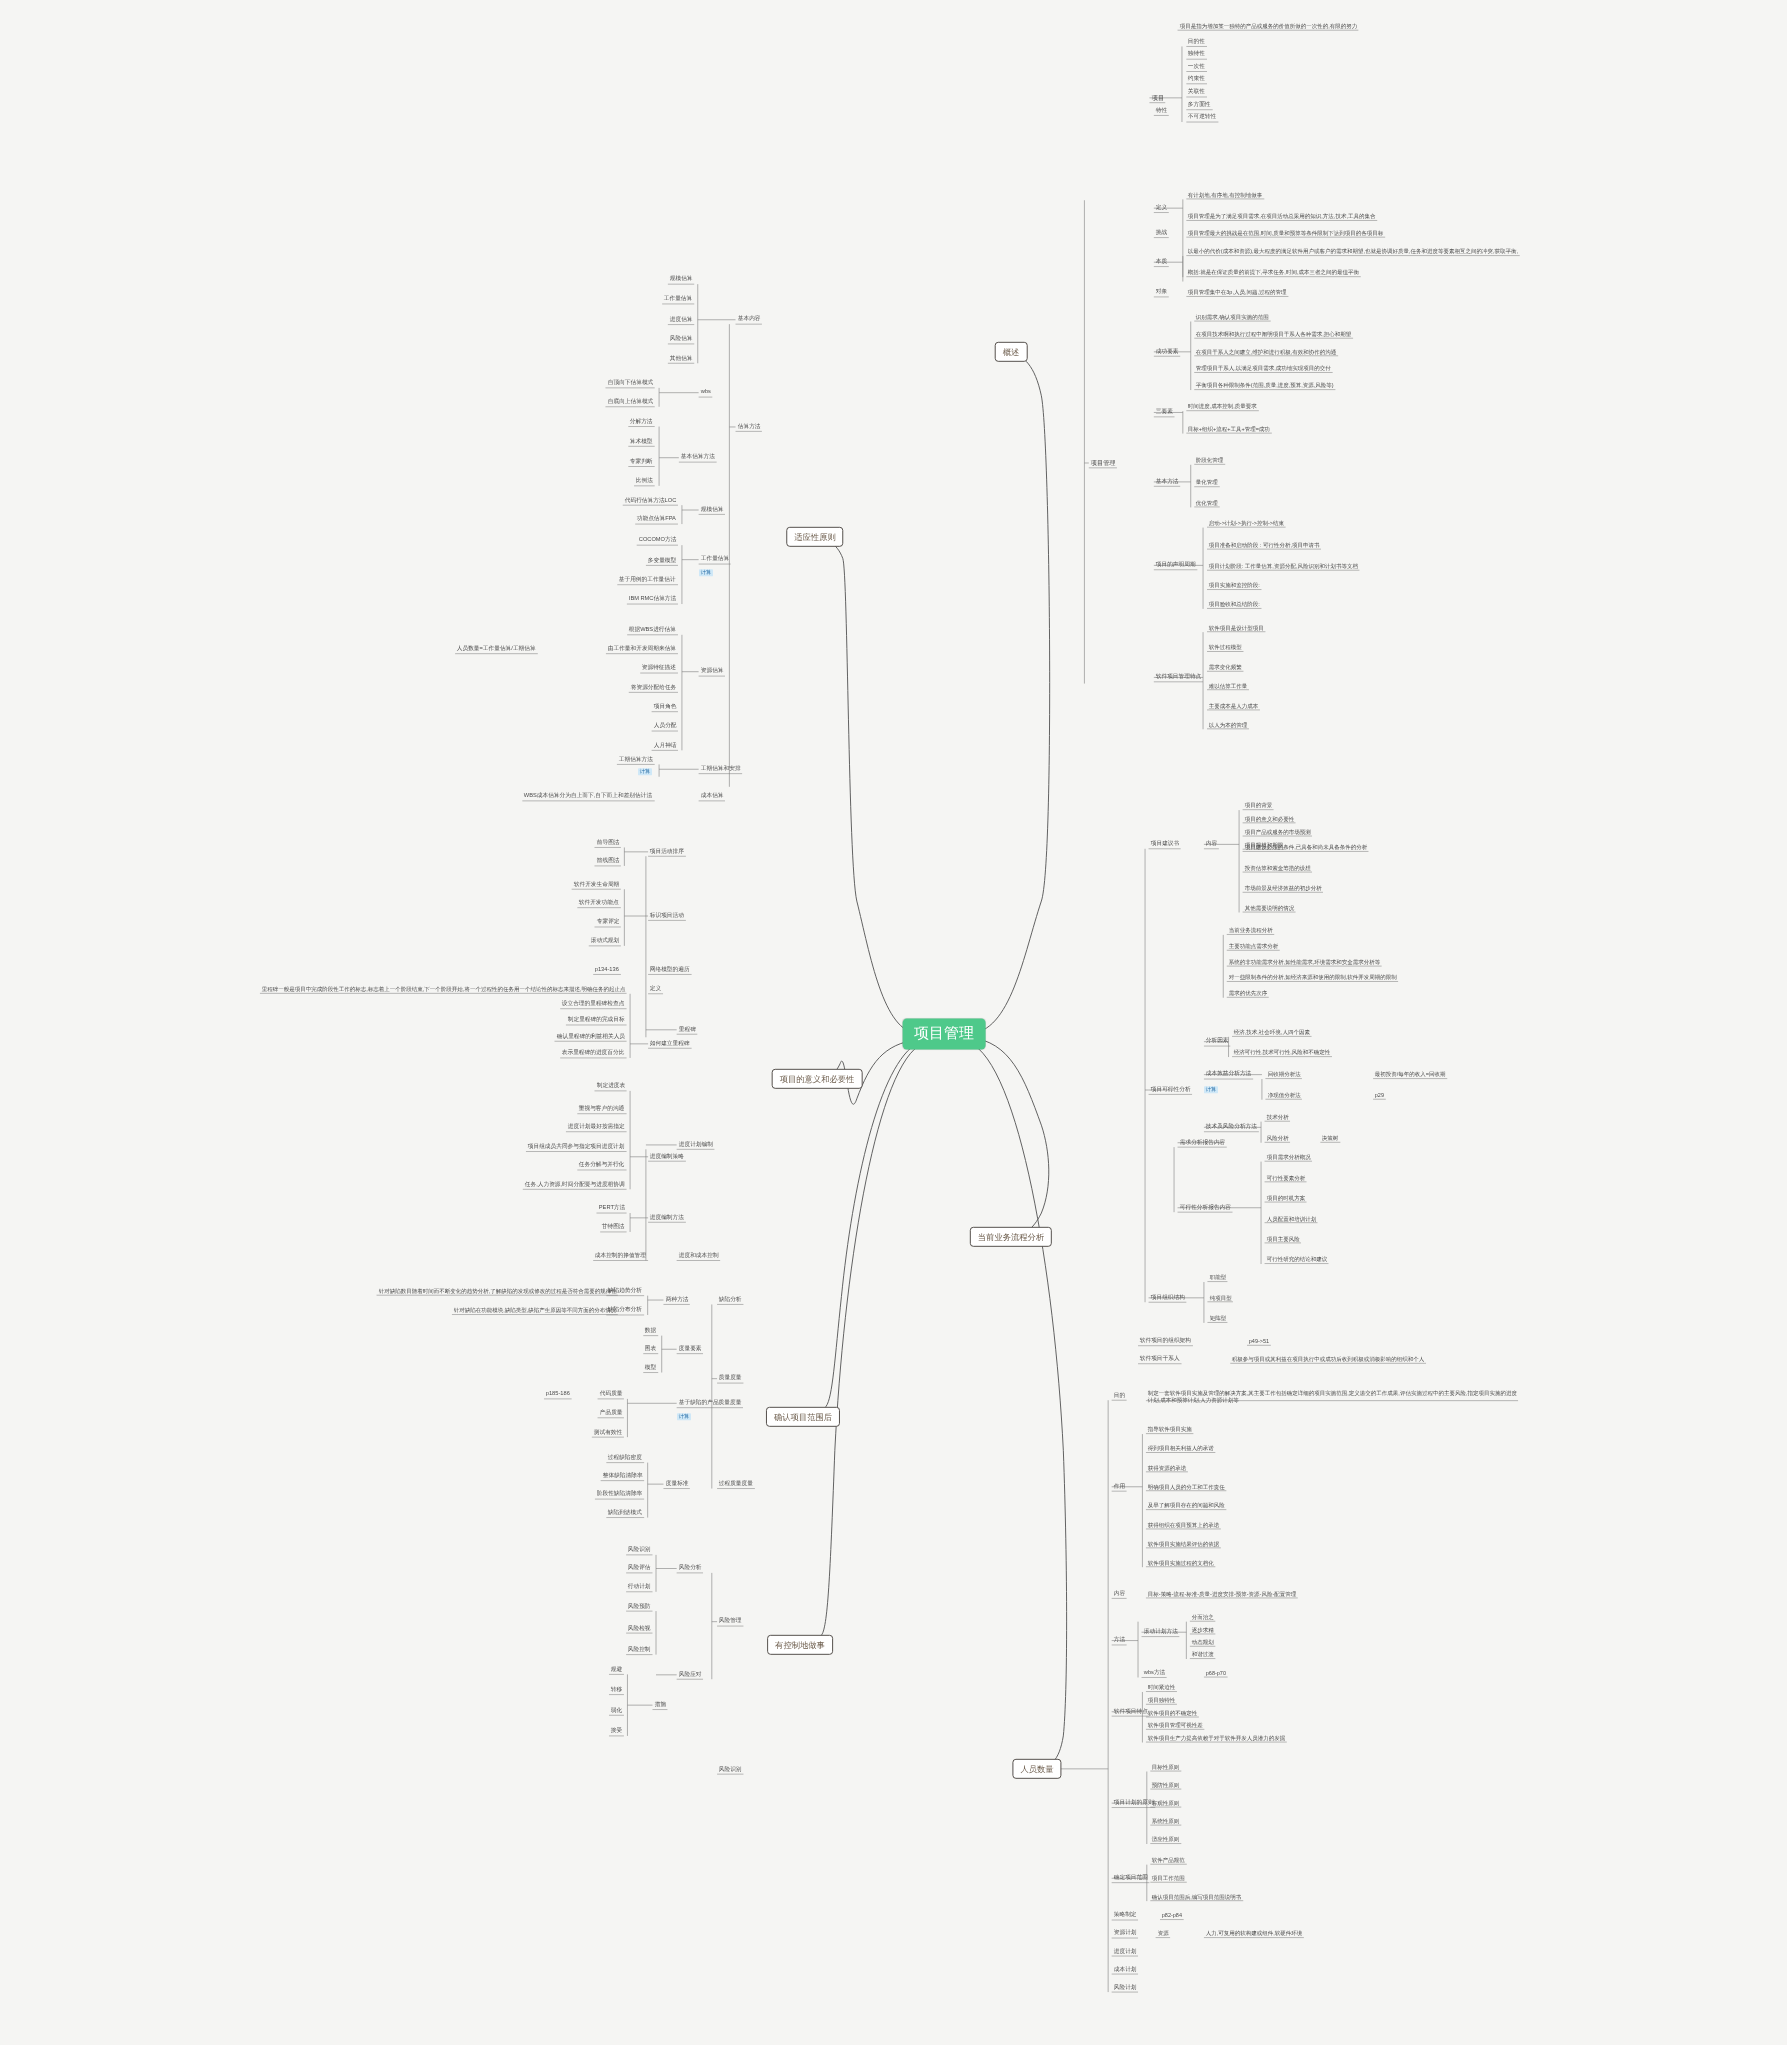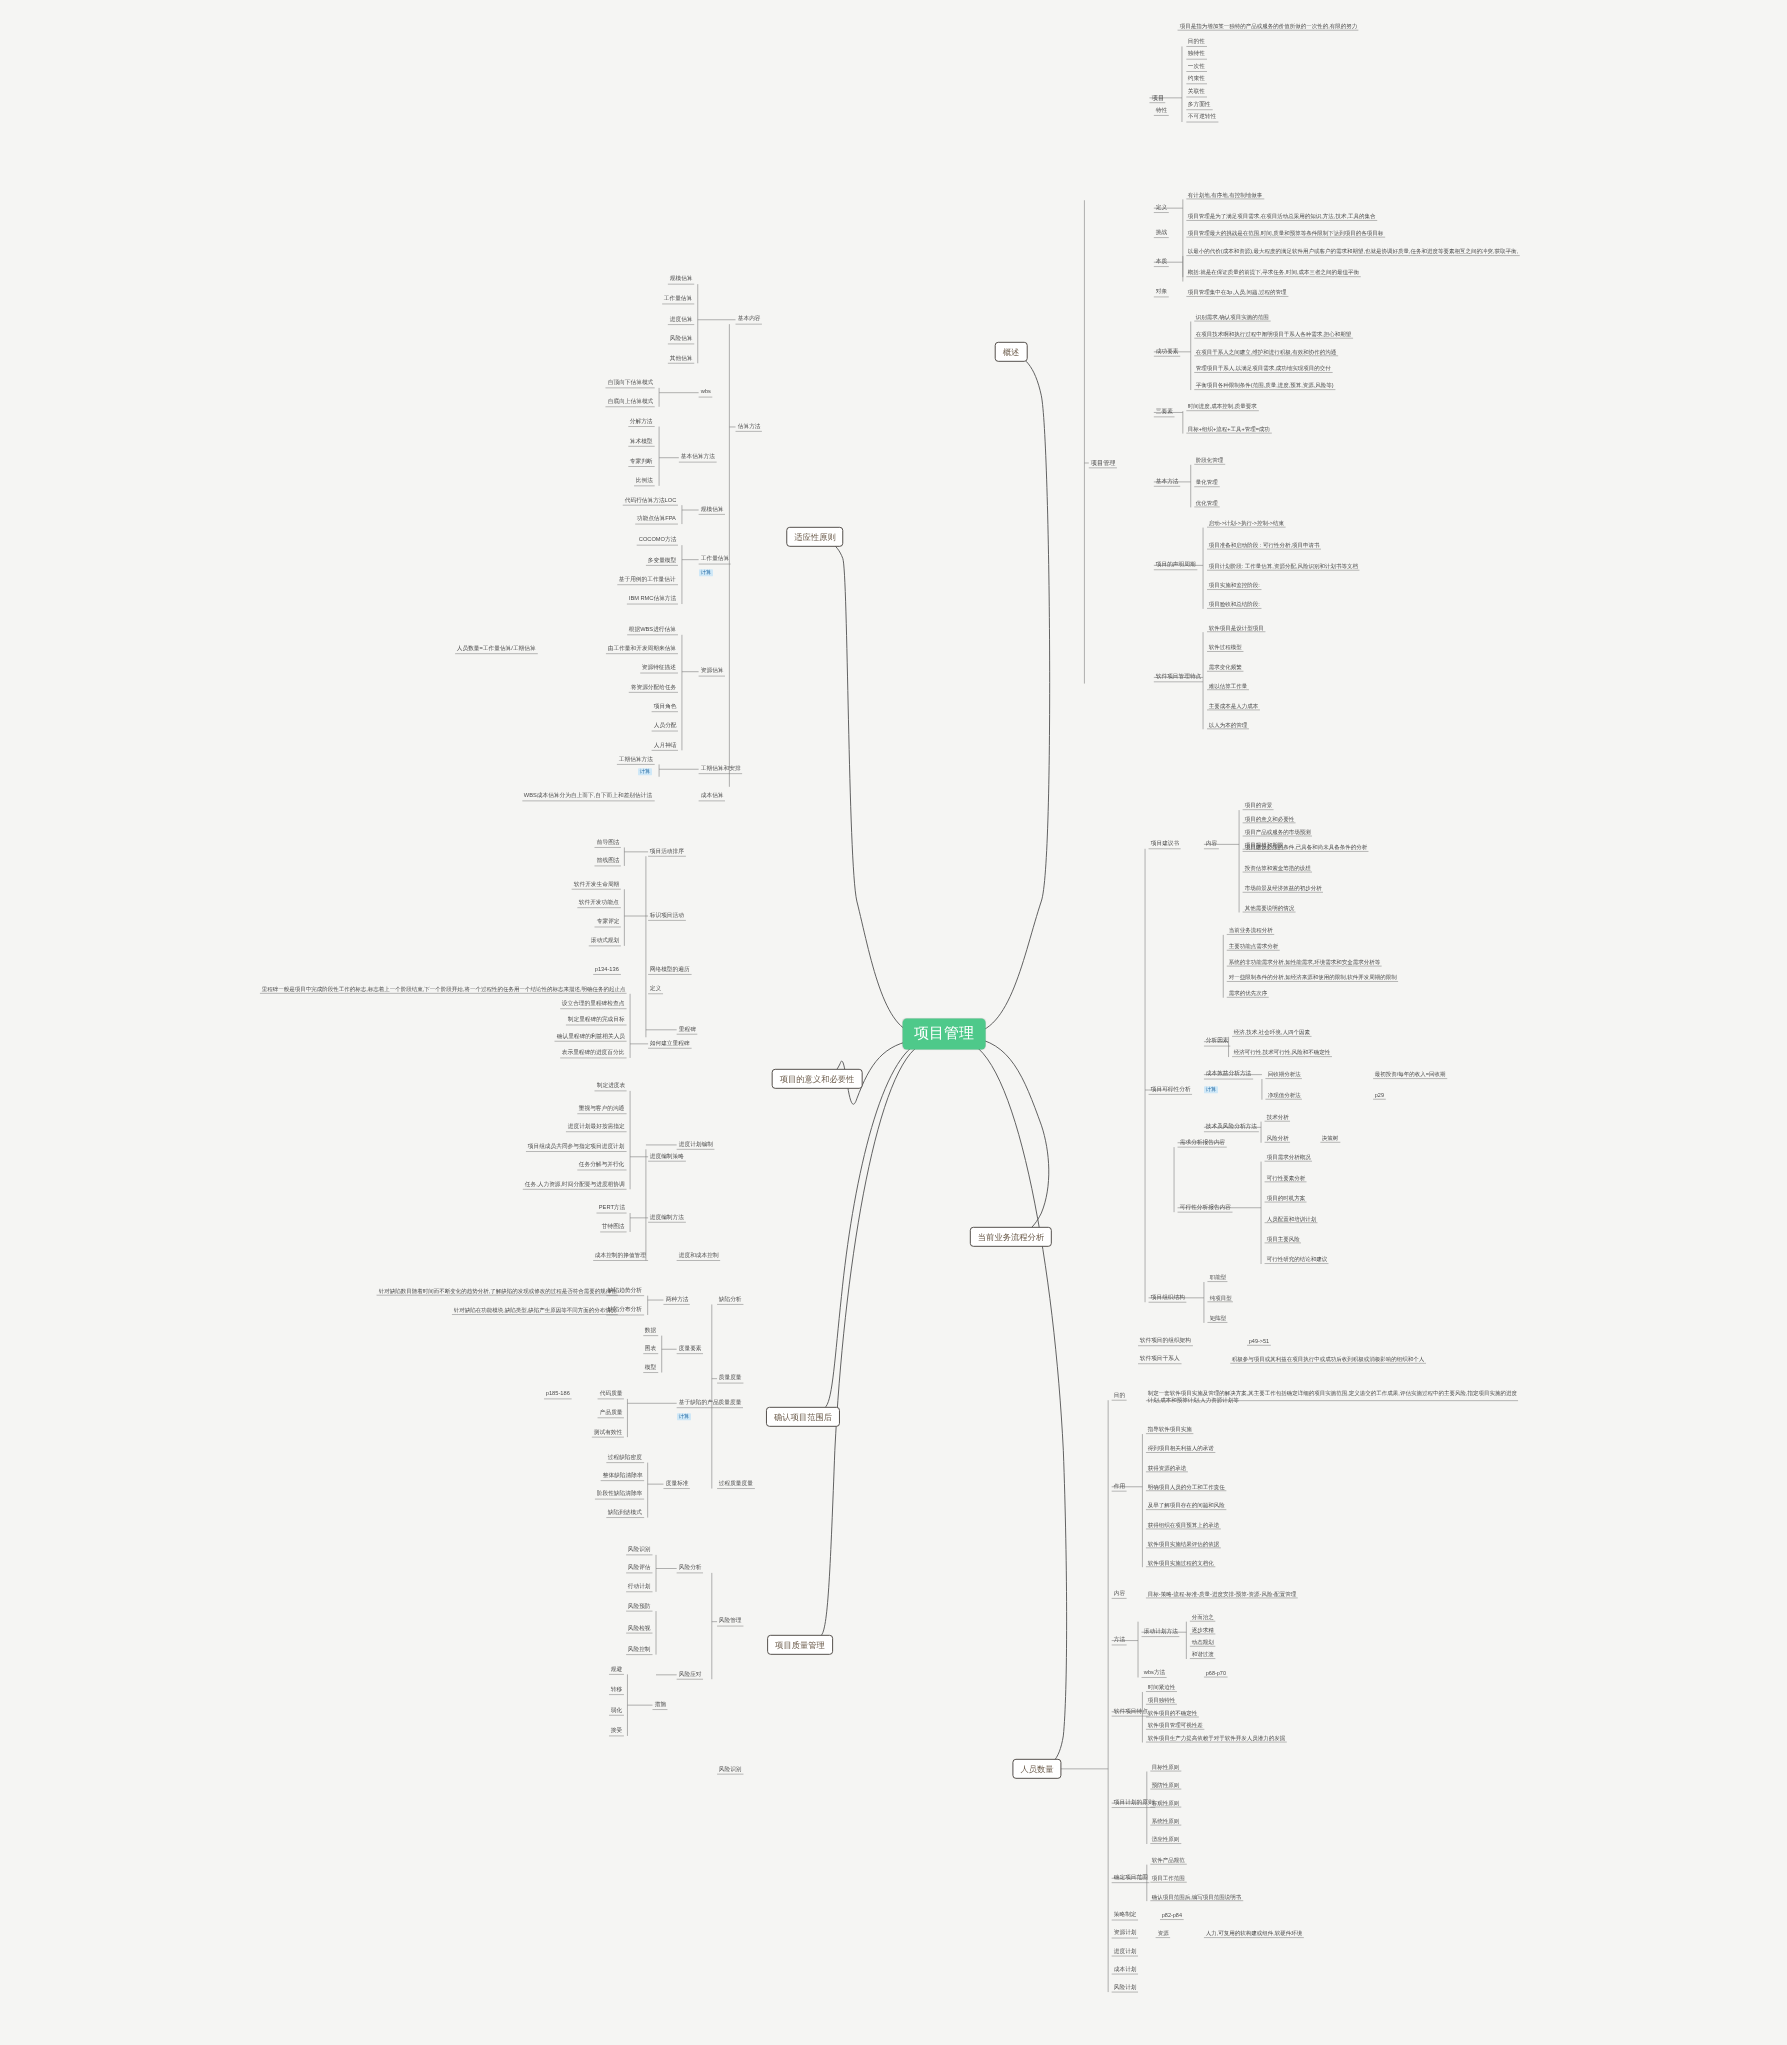--- a/index.html
+++ b/index.html
@@ -395,21 +395,21 @@
         <path d="M2522,4025 L2360,4025" fill="none" stroke="#7a7a7a" stroke-width="1.3"></path>
       </g>
   </svg>
 <div class="node lvl0" style="top: 1034px; left: 944px;">项目管理</div>
     <div class="node lvl1" style="top: 352px; left: 1011px;">概述</div>
     <div class="node lvl1" style="top: 1237px; left: 1011px;">当前业务流程分析</div>
     <div class="node lvl1" style="top: 1769px; left: 1037px;">人员数量</div>
     <div class="node lvl1" style="top: 537px; left: 815px;">适应性原则</div>
     <div class="node lvl1" style="top: 1079px; left: 817px;">项目的意义和必要性</div>
     <div class="node lvl1" style="top: 1417px; left: 803px;">确认项目范围后</div>
-    <div class="node lvl1" style="top: 1645px; left: 800px;">项目质量管理</div>
+    <div class="node lvl1" style="top: 1645px; left: 800px;">有控制地做事</div>
     <div class="node lvl3" style="top: 98px; left: 1150px;">项目</div>
     <div class="node lvl5" style="top: 26px; left: 1178px;">项目是指为增加某一独特的产品或服务的价值所做的一次性的,有限的努力</div>
     <div class="node lvl4" style="top: 111px; left: 1154px;">特性</div>
     <div class="node lvl4" style="top: 42px; left: 1186px;">目的性</div>
     <div class="node lvl4" style="top: 54px; left: 1186px;">独特性</div>
     <div class="node lvl4" style="top: 67px; left: 1186px;">一次性</div>
     <div class="node lvl4" style="top: 79px; left: 1186px;">约束性</div>
     <div class="node lvl4" style="top: 92px; left: 1186px;">关联性</div>
     <div class="node lvl4" style="top: 105px; left: 1186px;">多方面性</div>
     <div class="node lvl4" style="top: 117px; left: 1186px;">不可逆转性</div>

